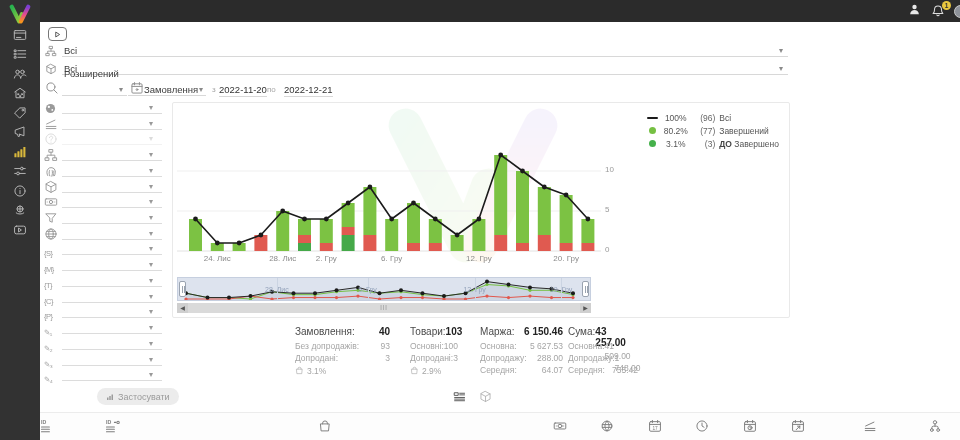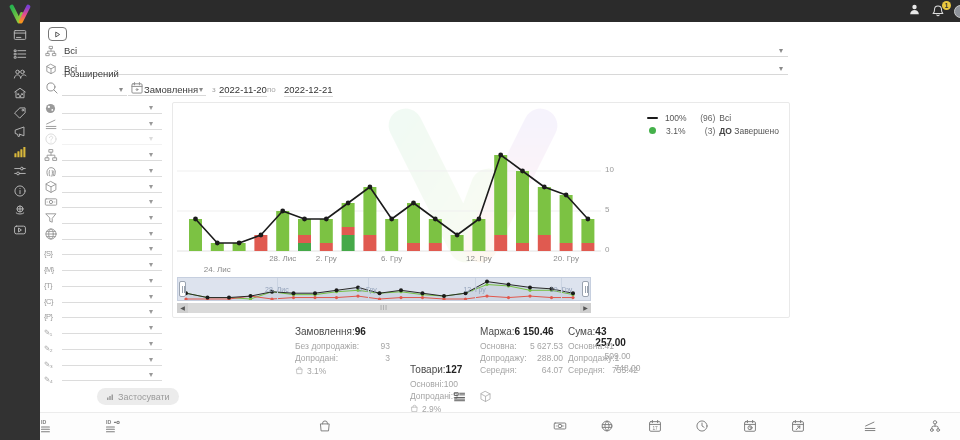--- a/index.html
+++ b/index.html
@@ -48,21 +48,21 @@
 .nav-band{position:absolute;left:4px;top:174px;width:414px;height:24px;background:#dde3ee;border:1px solid #c6cfdf}
 .nav-lbl{position:absolute;top:8px;font-size:7px;color:#93a2ba;transform:translateX(-50%)}
 .nav-grid{position:absolute;top:0;width:1px;height:22px;background:#cbd4e2}
 .nav-handle{position:absolute;top:3px;width:7px;height:16px;background:#fff;border:1px solid #9aa3b0;border-radius:2px;z-index:3}
 .nav-handle::after{content:"";position:absolute;left:2px;top:4px;width:1px;height:7px;background:#9aa3b0;box-shadow:2px 0 0 #9aa3b0}
 .scrollbar{position:absolute;left:4px;top:200px;width:414px;height:10px;background:#dadada;border-radius:1px}
 .sb-arrow{position:absolute;top:0;width:11px;height:10px;background:#cfcfcf;color:#555;font-size:6px;line-height:10px;text-align:center}
 .sb-grip{position:absolute;left:50%;top:1px;transform:translateX(-50%);font-size:6px;color:#8a8a8a;letter-spacing:1px}
 
 .stat-col{position:absolute;top:326px}
-.stat-title{display:flex;font-size:10px;color:#4a4a4a;height:15px}
+.stat-title{display:flex;justify-content:space-between;font-size:10px;color:#4a4a4a;height:15px}
 .stat-title b{color:#222}
 .stat-row{display:flex;justify-content:space-between;font-size:8.5px;color:#a5a5a5;height:12px}
 .stat-pct{display:flex;align-items:center;gap:3px;font-size:8.5px;color:#a5a5a5;height:12px}
 
 .vtoggle{position:absolute;top:389px;display:flex;gap:13px;left:453px}
 .vt{color:#b3b3b3}.vt.active{color:#4a4a4a}
 .btm-bar{position:absolute;left:40px;top:412px;width:920px;height:28px;background:#fdfdfd;border-top:1px solid #ececec}
 .bt-icon{position:absolute;top:6px;color:#7d7d7d;transform:translateX(-50%)}
 </style>
 </head>
@@ -423,35 +423,43 @@
         <circle cx="367.3" cy="84" r="2.4" fill="#1b1b1b"></circle>
         <circle cx="389.1" cy="92" r="2.4" fill="#1b1b1b"></circle>
         <circle cx="410.90000000000003" cy="116" r="2.4" fill="#1b1b1b"></circle>
       </svg></div>
   <div id="yticks">
       <span class="ytick" style="left: 432px; top: 142px;">0</span>
       <span class="ytick" style="left: 432px; top: 102px;">5</span>
       <span class="ytick" style="left: 432px; top: 62px;">10</span>
     </div>
   <div id="xticks">
-      <span class="xtick" style="left: 44.3px; margin-top: 11px;">24. Лис</span>
+      <span class="xtick" style="left: 44.3px;">24. Лис</span>
       <span class="xtick" style="left: 109.7px;">28. Лис</span>
       <span class="xtick" style="left: 153.3px;">2. Гру</span>
       <span class="xtick" style="left: 218.7px;">6. Гру</span>
       <span class="xtick" style="left: 305.9px;">12. Гру</span>
       <span class="xtick" style="left: 393.1px;">20. Гру</span>
     </div>
   <div class="legend" id="legend">
       <div class="lg-row">
         <span class="lg-marker">
           <span class="lg-line"></span>
         </span>
         <span class="lg-pct">100%</span>
         <span class="lg-cnt">(96)</span>
         <span class="lg-lbl">Всі</span>
+      </div>
+      <div class="lg-row">
+        <span class="lg-marker">
+          <span class="lg-dot" style="background:#76c043"></span>
+        </span>
+        <span class="lg-pct">80.2%</span>
+        <span class="lg-cnt">(77)</span>
+        <span class="lg-lbl">Завершений</span>
       </div>
       <div class="lg-row">
         <span class="lg-marker">
           <span class="lg-dot" style="background:#45b14b"></span>
         </span>
         <span class="lg-pct">3.1%</span>
         <span class="lg-cnt">(3)</span>
         <span class="lg-lbl"><b>ДО</b> Завершено</span>
       </div>
     </div>
@@ -534,42 +542,42 @@
     <span class="sb-arrow" style="left:0">◀</span>
     <span class="sb-arrow" style="right:0">▶</span>
     <span class="sb-grip">|||</span>
   </div>
 </div>
 
 <div id="stats">
     <div class="stat-col" style="left: 295px; width: 95px;">
       <div class="stat-title">
         <span>Замовлення:</span>
-        <b>96</b>
+        <b>40</b>
       </div>
       <div class="stat-row">
         <span>Без допродажів:</span>
         <span>93</span>
       </div>
       <div class="stat-row">
         <span>Допродані:</span>
         <span>3</span>
       </div>
       <div class="stat-pct">
         <span><svg width="9" height="9" viewBox="0 0 16 16" fill="none" stroke="currentColor" stroke-width="1.1" stroke-linecap="round" stroke-linejoin="round">
             <path d="M5.2 5.6V5a2.8 2.8 0 015.6 0v.6"></path>
             <path d="M3.2 5.6h9.6l-.8 8H4z"></path>
           </svg></span>
         <span>3.1%</span>
       </div>
     </div>
-    <div class="stat-col" style="left: 410px; width: 48px; margin-top: 38px;">
+    <div class="stat-col" style="left: 410px; width: 48px;">
       <div class="stat-title">
         <span>Товари:</span>
-        <b>127</b>
+        <b>103</b>
       </div>
       <div class="stat-row">
         <span>Основні:</span>
         <span>100</span>
       </div>
       <div class="stat-row">
         <span>Допродані:</span>
         <span>3</span>
       </div>
       <div class="stat-pct">

